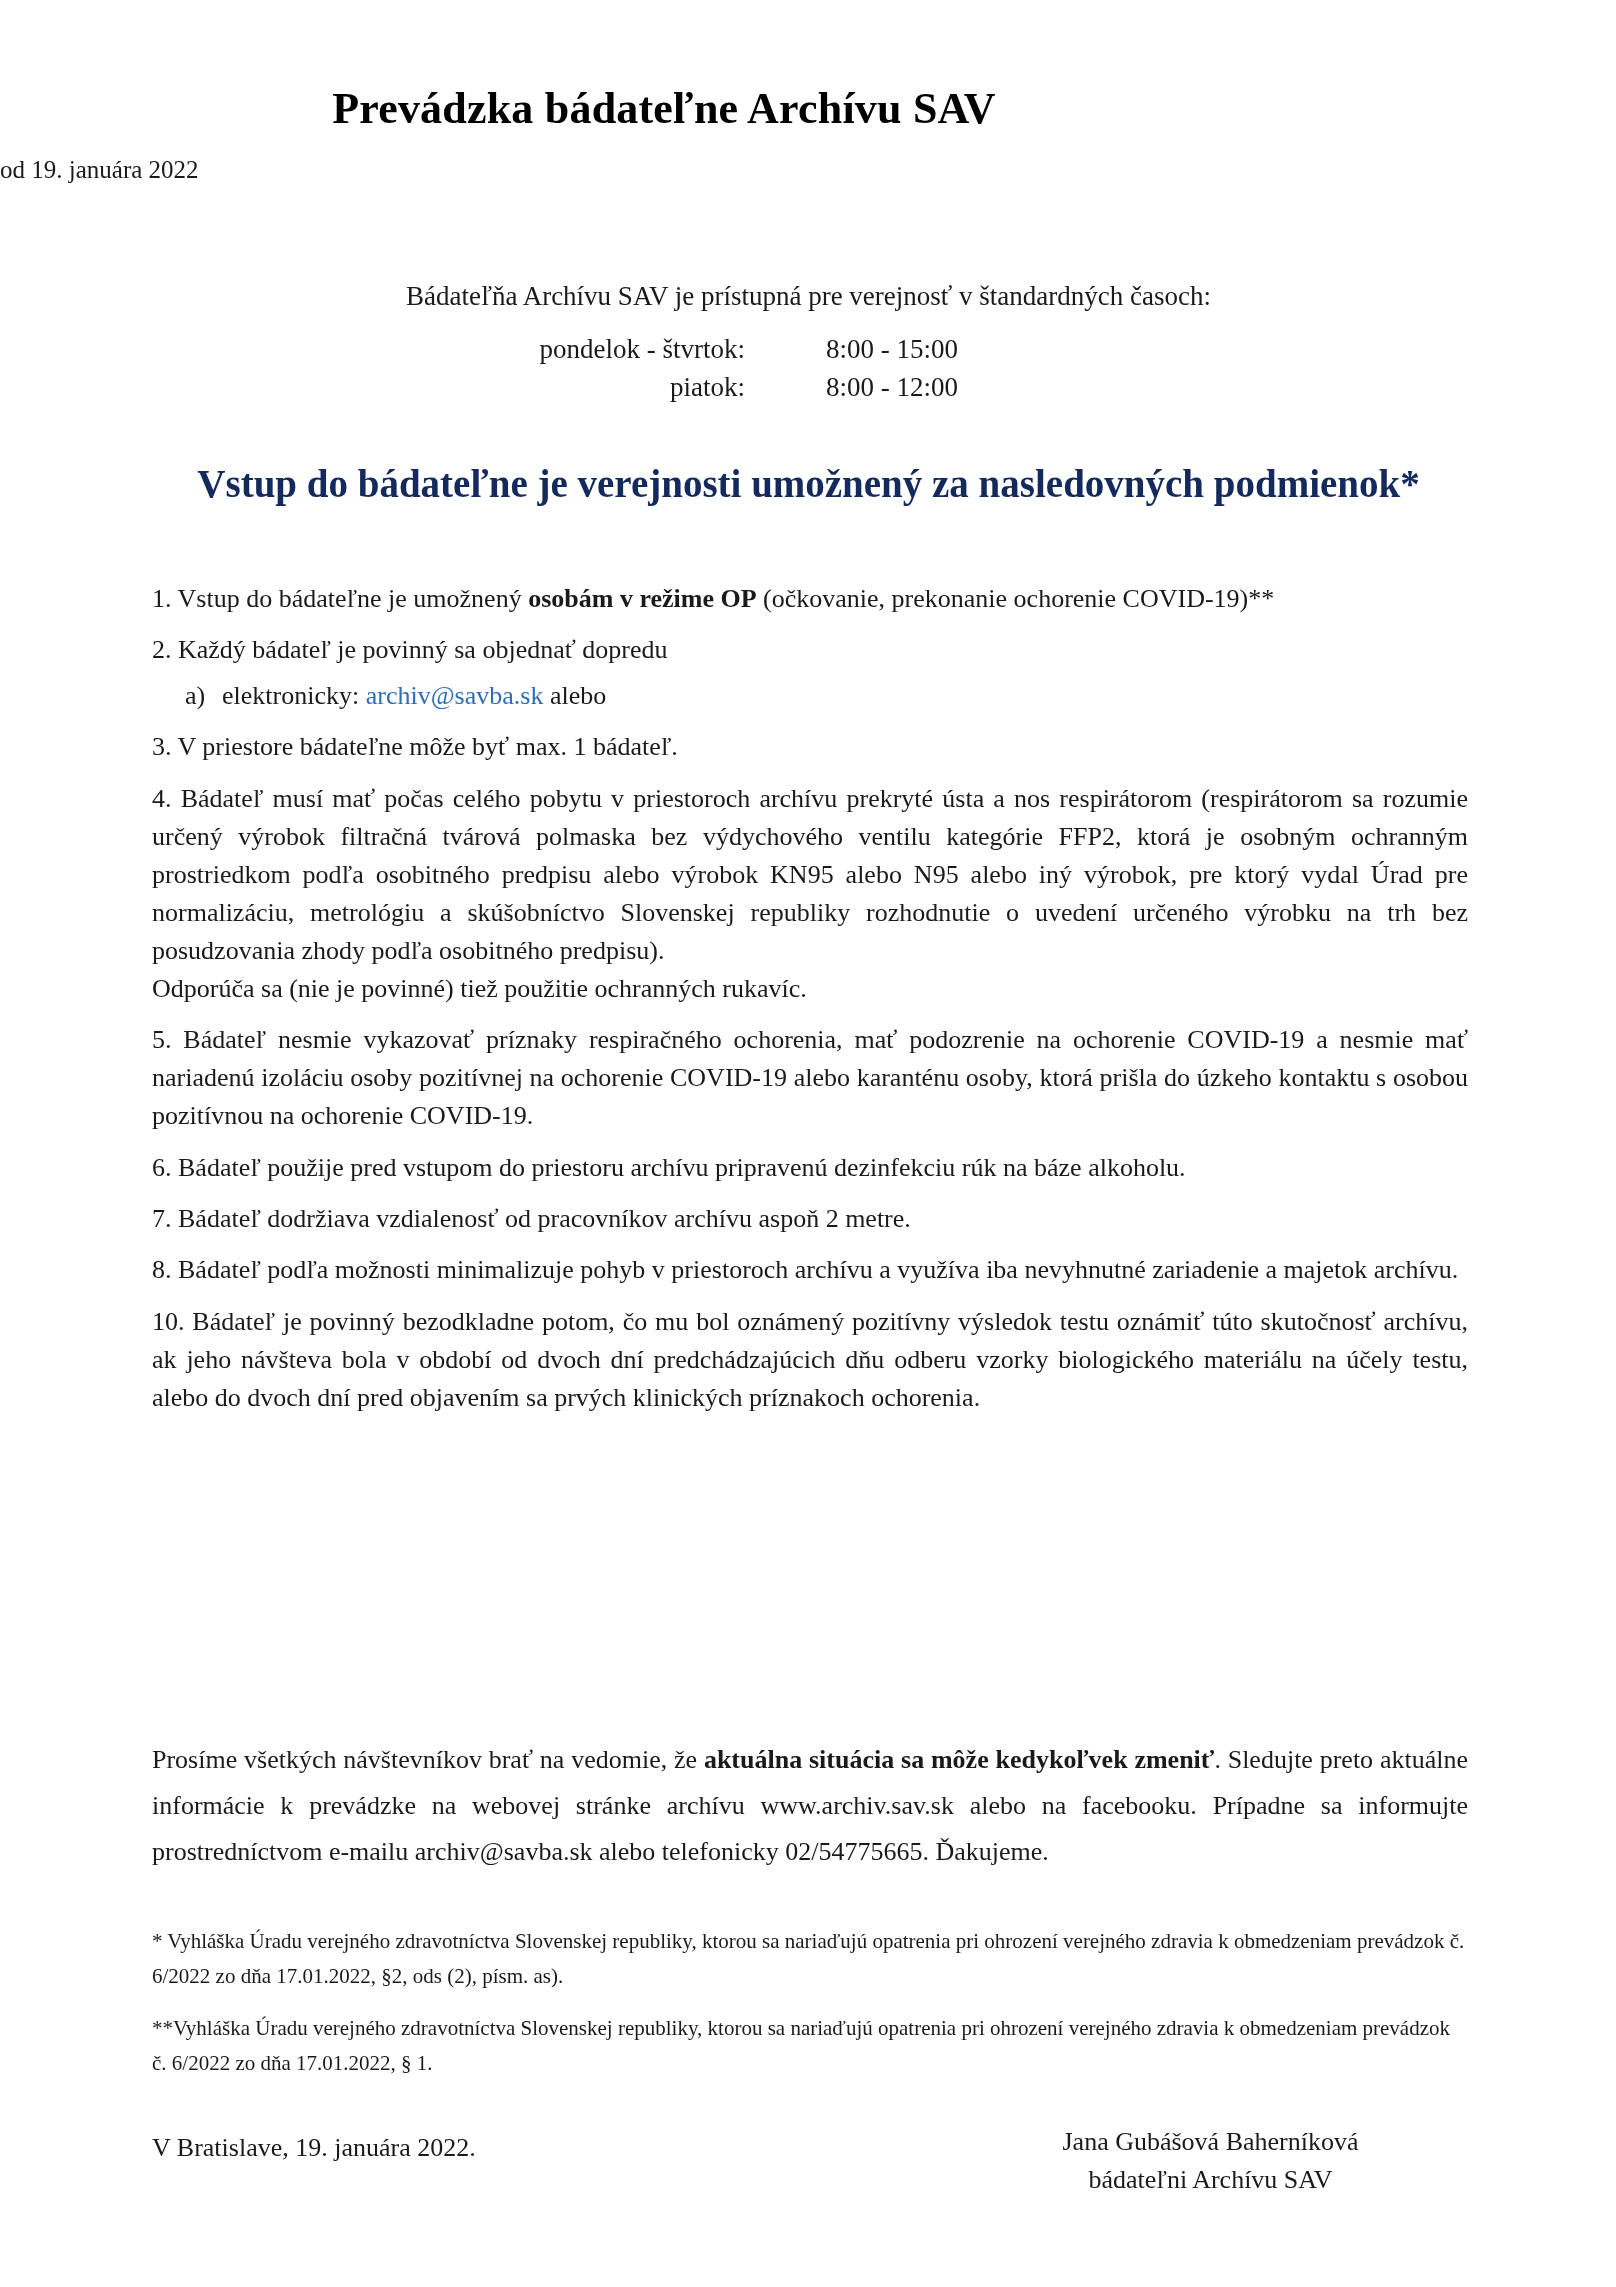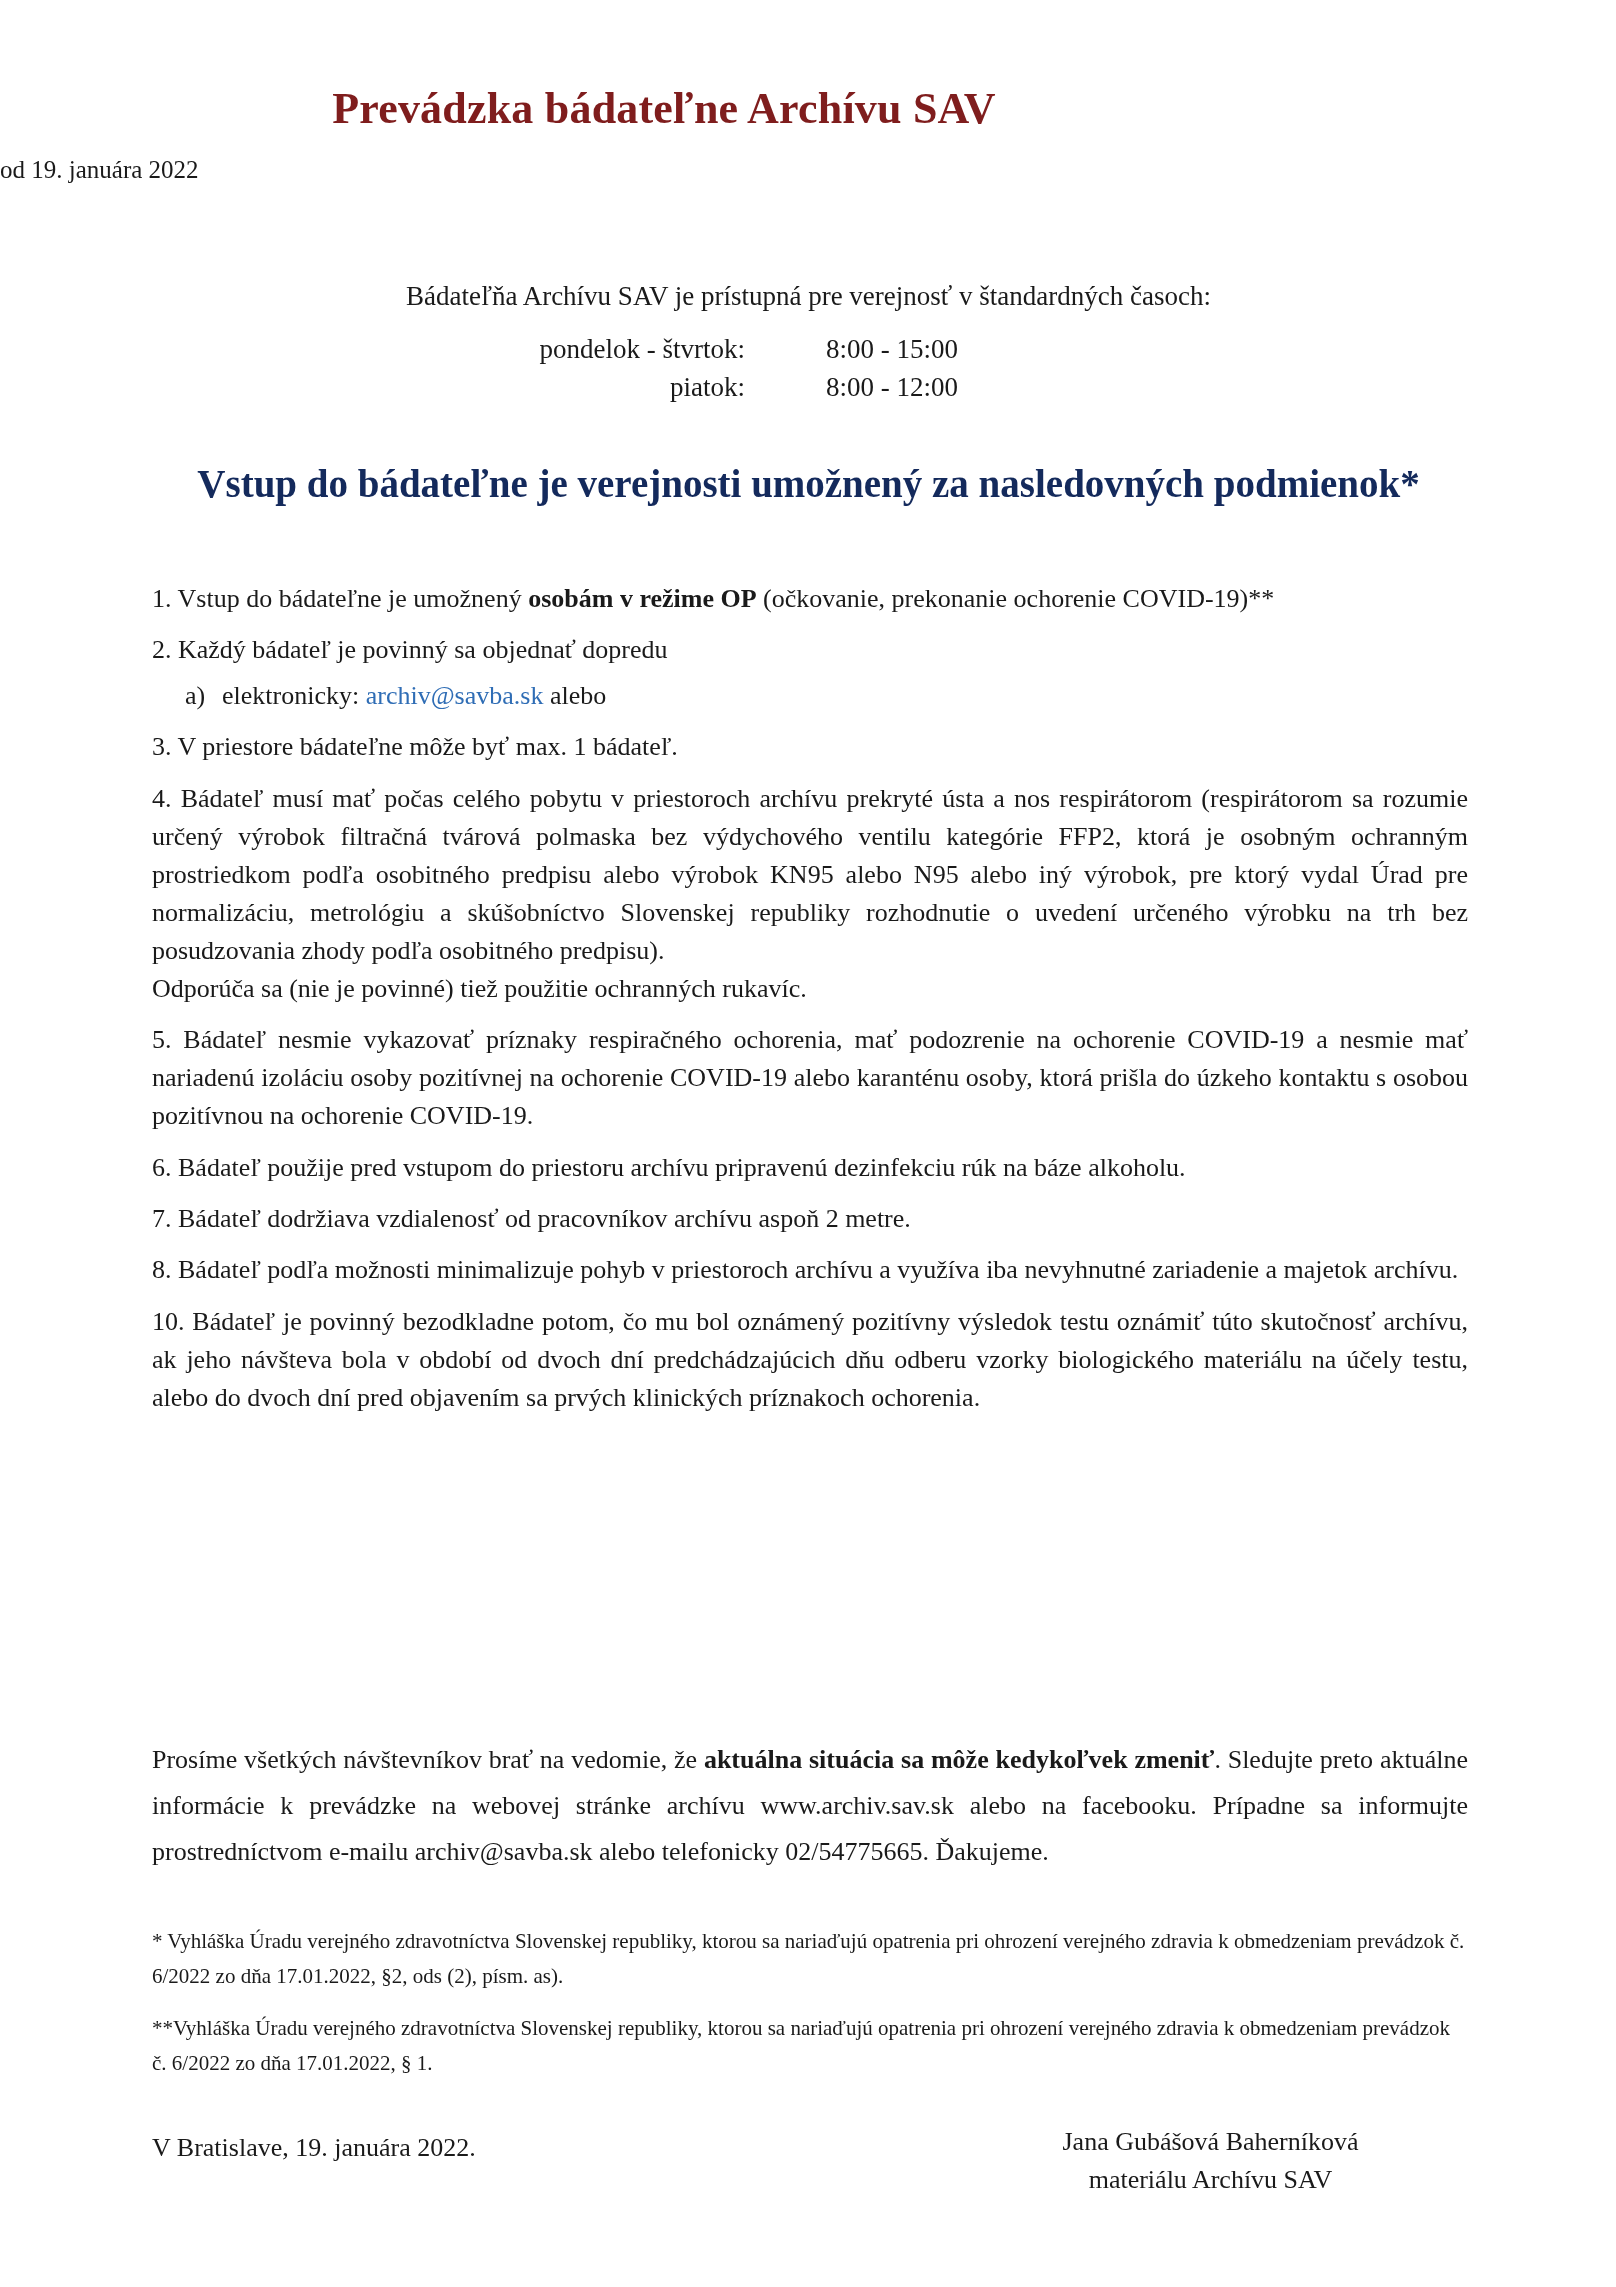--- a/index.html
+++ b/index.html
@@ -4,21 +4,21 @@
 <style>
   html, body { margin: 0; padding: 0; background: #ffffff; }
   body {
     width: 1617px; height: 2287px; position: relative; overflow: hidden;
     font-family: "Liberation Serif", "DejaVu Serif", serif;
     color: #1a1a1a;
   }
   .page { position: absolute; left: 0; top: 0; width: 1617px; height: 2287px; }
   .title {
     position: absolute; top: 83px; left: 0; width: 1328px; text-align: center;
-    font-size: 44px; font-weight: bold; color: #7f1d1d; letter-spacing: 0.2px;
+    font-size: 44px; font-weight: bold; color: #000000; letter-spacing: 0.2px;
   }
   .subtitle {
     position: absolute; top: 156px; left: 0; width: 1374px; text-align: left;
     font-size: 25px;
   }
   .intro {
     position: absolute; top: 281px; left: 0; width: 1617px; text-align: center;
     font-size: 27px;
   }
   .hours { position: absolute; top: 334px; left: 0; width: 1617px; font-size: 27px; }
@@ -103,17 +103,17 @@
 
   <div class="footnotes">
     <p class="footnote">* Vyhláška Úradu verejného zdravotníctva Slovenskej republiky, ktorou sa nariaďujú opatrenia pri ohrození verejného zdravia k obmedzeniam prevádzok č. 6/2022 zo dňa 17.01.2022, §2, ods (2), písm. as).</p>
     <p class="footnote">**Vyhláška Úradu verejného zdravotníctva Slovenskej republiky, ktorou sa nariaďujú opatrenia pri ohrození verejného zdravia k obmedzeniam prevádzok č. 6/2022 zo dňa 17.01.2022, § 1.</p>
   </div>
 
   <div class="place-date">V Bratislave, 19. januára 2022.</div>
 
   <div class="signature">
     <div>Jana Gubášová Baherníková</div>
-    <div>materiálu Archívu SAV</div>
+    <div>bádateľni Archívu SAV</div>
   </div>
 
 </div>
 
 
 </body></html>

